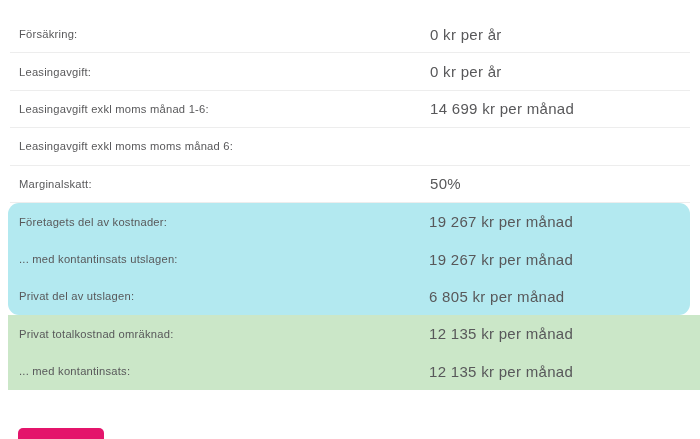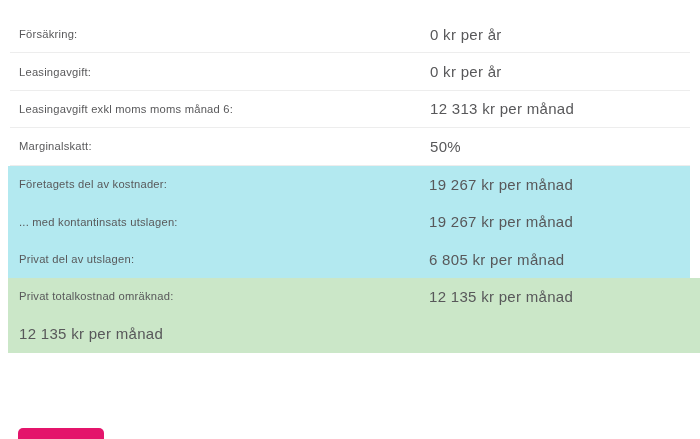--- a/index.html
+++ b/index.html
@@ -57,20 +57,21 @@
   }
 
   .group-company .row,
   .group-private .row {
     padding-left: 11px;
   }
 
   .group-company {
     padding-top: 0px;
     padding-bottom: 0px;
+    border-radius: 11px;
   }
 
   .cell-label {
     width: 410px;
     flex: 0 0 410px;
     font-size: 11.2px;
     color: #58585a;
     letter-spacing: 0.02em;
     white-space: nowrap;
   }
@@ -131,22 +132,25 @@
     <div class="group group-plain">
       <div class="row">
         <div class="cell-label">Försäkring:</div>
         <div class="cell-value">0 kr per år</div>
       </div>
       <div class="row">
         <div class="cell-label">Leasingavgift:</div>
         <div class="cell-value">0 kr per år</div>
       </div>
       <div class="row">
+        <div class="cell-label">Leasingavgift exkl moms månad 1-6:</div>
+        <div class="cell-value">14 699 kr per månad</div>
+      </div>
+      <div class="row">
         <div class="cell-label">Leasingavgift exkl moms moms månad 6:</div>
-        <div class="cell-value">12 313 kr per månad</div>
       </div>
       <div class="row">
         <div class="cell-label">Marginalskatt:</div>
         <div class="cell-value">50%</div>
       </div>
     </div>
     <div class="group group-company">
       <div class="row">
         <div class="cell-label">Företagets del av kostnader:</div>
         <div class="cell-value">19 267 kr per månad</div>
@@ -159,20 +163,21 @@
         <div class="cell-label">Privat del av utslagen:</div>
         <div class="cell-value">6 805 kr per månad</div>
       </div>
     </div>
     <div class="group group-private">
       <div class="row">
         <div class="cell-label">Privat totalkostnad omräknad:</div>
         <div class="cell-value">12 135 kr per månad</div>
       </div>
       <div class="row">
+        <div class="cell-label">... med kontantinsats:</div>
         <div class="cell-value">12 135 kr per månad</div>
       </div>
     </div>
   </div>
 
 <div id="cta-wrap">
   <button id="cta-button">Räkna om</button>
 </div>
 
 </body></html>

